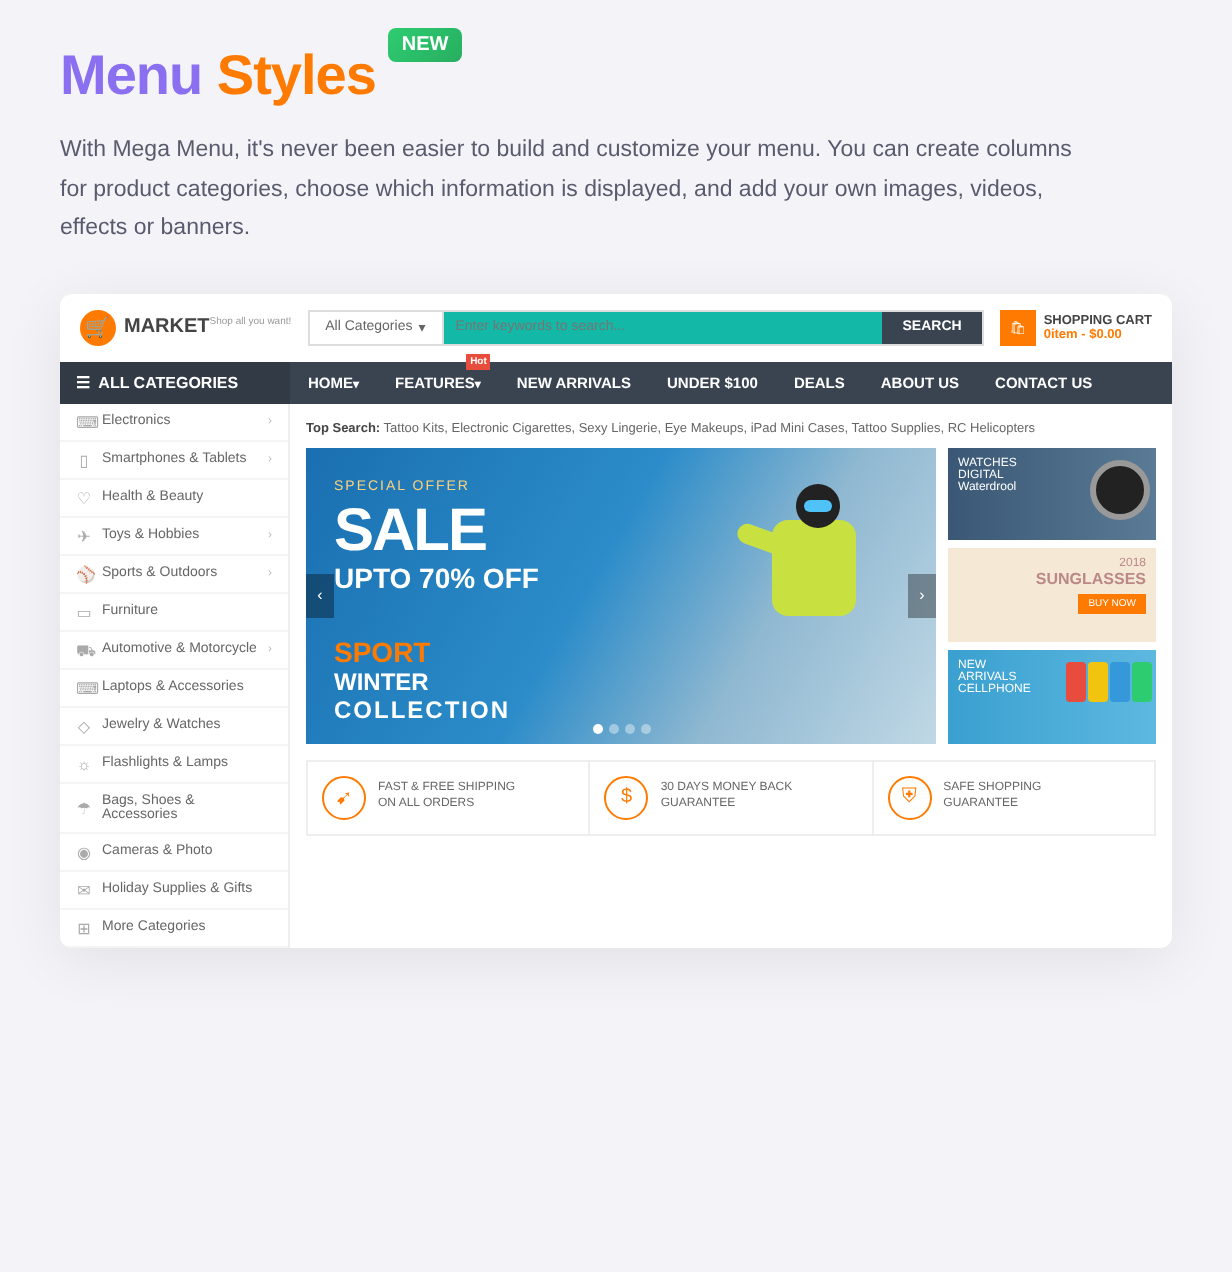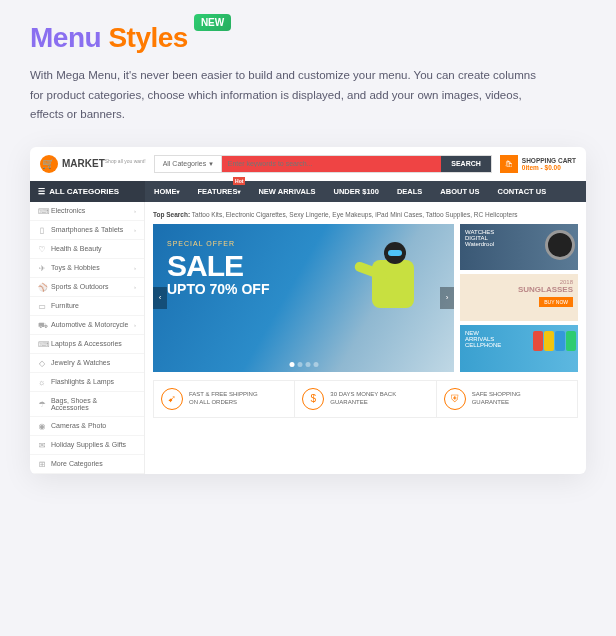--- a/index.html
+++ b/index.html
@@ -18,21 +18,21 @@
 .drop::after{content:" ▾";font-size:7px}
 .header{display:flex;align-items:center;padding:8px 10px;gap:8px}
 .logo{display:flex;align-items:center;gap:4px}
 .logo-ico{width:18px;height:18px;background:#ff7a00;border-radius:50%;display:flex;align-items:center;justify-content:center;color:#fff;font-size:10px}
 .logo-txt{display:flex;}
 .logo-txt .big{font-size:10px;font-weight:700;color:#444}
 .logo-txt .small{font-size:5px;color:#999}
 .search{flex:1;display:flex;border:1px solid #ddd}
 .search-cat{font-size:7px;padding:4px 8px;border-right:1px solid #ddd;color:#666;display:flex;align-items:center}
 .search-cat::after{content:" ▾";margin-left:3px}
-.search-input{flex:1;border:none;padding:4px 6px;font-size:7px;background:#ef4444;outline:none}
+.search-input{flex:1;border:none;padding:4px 6px;font-size:7px;background:#14b8a6;outline:none}
 .search-btn{background:#3a4451;color:#fff;border:none;padding:4px 10px;font-size:7px;font-weight:700}
 .cart{display:flex;align-items:center;gap:4px;font-size:6.5px}
 .cart-ico{width:18px;height:18px;background:#ff7a00;display:flex;align-items:center;justify-content:center;color:#fff}
 .cart-txt{display:flex;flex-direction:column}
 .cart-txt .l1{font-weight:700;color:#444}
 .cart-txt .l2{color:#ff7a00;font-weight:700}
 .nav{display:flex;background:#3a4451}
 .nav-cat{width:115px;background:#323a46;color:#fff;font-size:8px;font-weight:700;padding:6px 8px;display:flex;align-items:center;gap:4px}
 .nav-items{display:flex;flex:1}
 .nav-item{color:#fff;font-size:7.5px;font-weight:600;padding:6px 9px;display:flex;align-items:center}
@@ -60,21 +60,21 @@
 .hero .sport .l2{color:#fff;font-size:12px;font-weight:900}
 .hero .sport .l3{color:#fff;font-size:12px;font-weight:900;letter-spacing:1px}
 .skier{position:absolute;right:20px;top:10px;width:90px;height:120px}
 .skier .head{width:22px;height:22px;background:#222;border-radius:50%;position:absolute;top:8px;left:40px}
 .skier .goggle{width:14px;height:6px;background:#4fc3f7;border-radius:3px;position:absolute;top:16px;left:44px}
 .skier .body{width:42px;height:48px;background:#c8e040;border-radius:8px;position:absolute;top:26px;left:28px}
 .skier .arm{width:34px;height:10px;background:#c8e040;border-radius:5px;position:absolute;top:32px;left:10px;transform:rotate(20deg)}
 .dots{position:absolute;left:50%;bottom:5px;transform:translateX(-50%);display:flex;gap:3px}
 .dot{width:5px;height:5px;border-radius:50%;background:rgba(255,255,255,0.4)}
 .dot.active{background:#fff}
-.promos{width:118px;display:flex;flex-direction:column;gap:4px}
+.promos{width:104px;display:flex;flex-direction:column;gap:4px}
 .promo{flex:1;position:relative;overflow:hidden;padding:5px;font-size:6px}
 .promo1{background:linear-gradient(90deg,#3a5875,#5a7a95);color:#fff}
 .promo1 .watch{position:absolute;right:3px;top:6px;width:30px;height:30px;border-radius:50%;border:3px solid #999;background:#222}
 .promo2{background:#f5e8d5;color:#b88}
 .promo2 .sg{font-weight:700;font-size:8px}
 .promo2 .btn{display:inline-block;background:#ff7a00;color:#fff;font-size:5px;padding:2px 5px;margin-top:3px}
 .promo3{background:linear-gradient(90deg,#3aa0d0,#5db8e0);color:#fff}
 .phones{position:absolute;right:2px;top:6px;display:flex;gap:1px}
 .phone{width:10px;height:20px;border-radius:2px}
 .features{display:flex;border:1px solid #eee;margin-top:8px}
@@ -214,20 +214,25 @@
 
         <div class="hero-row">
           <div class="hero">
             <div class="hero-nav left">‹</div>
             <div class="hero-nav right">›</div>
             <div class="hero-content">
               <div class="special">SPECIAL OFFER</div>
               <div class="sale">SALE</div>
               <div class="off">UPTO 70% OFF</div>
             </div>
+            <div class="sport">
+              <div class="l1">SPORT</div>
+              <div class="l2">WINTER</div>
+              <div class="l3">COLLECTION</div>
+            </div>
             <div class="skier">
                 <div class="body"></div>
                 <div class="arm"></div>
                 <div class="head"></div>
                 <div class="goggle"></div>
               </div>
             <div class="dots">
                 <div class="dot active"></div>
                 <div class="dot"></div>
                 <div class="dot"></div>

